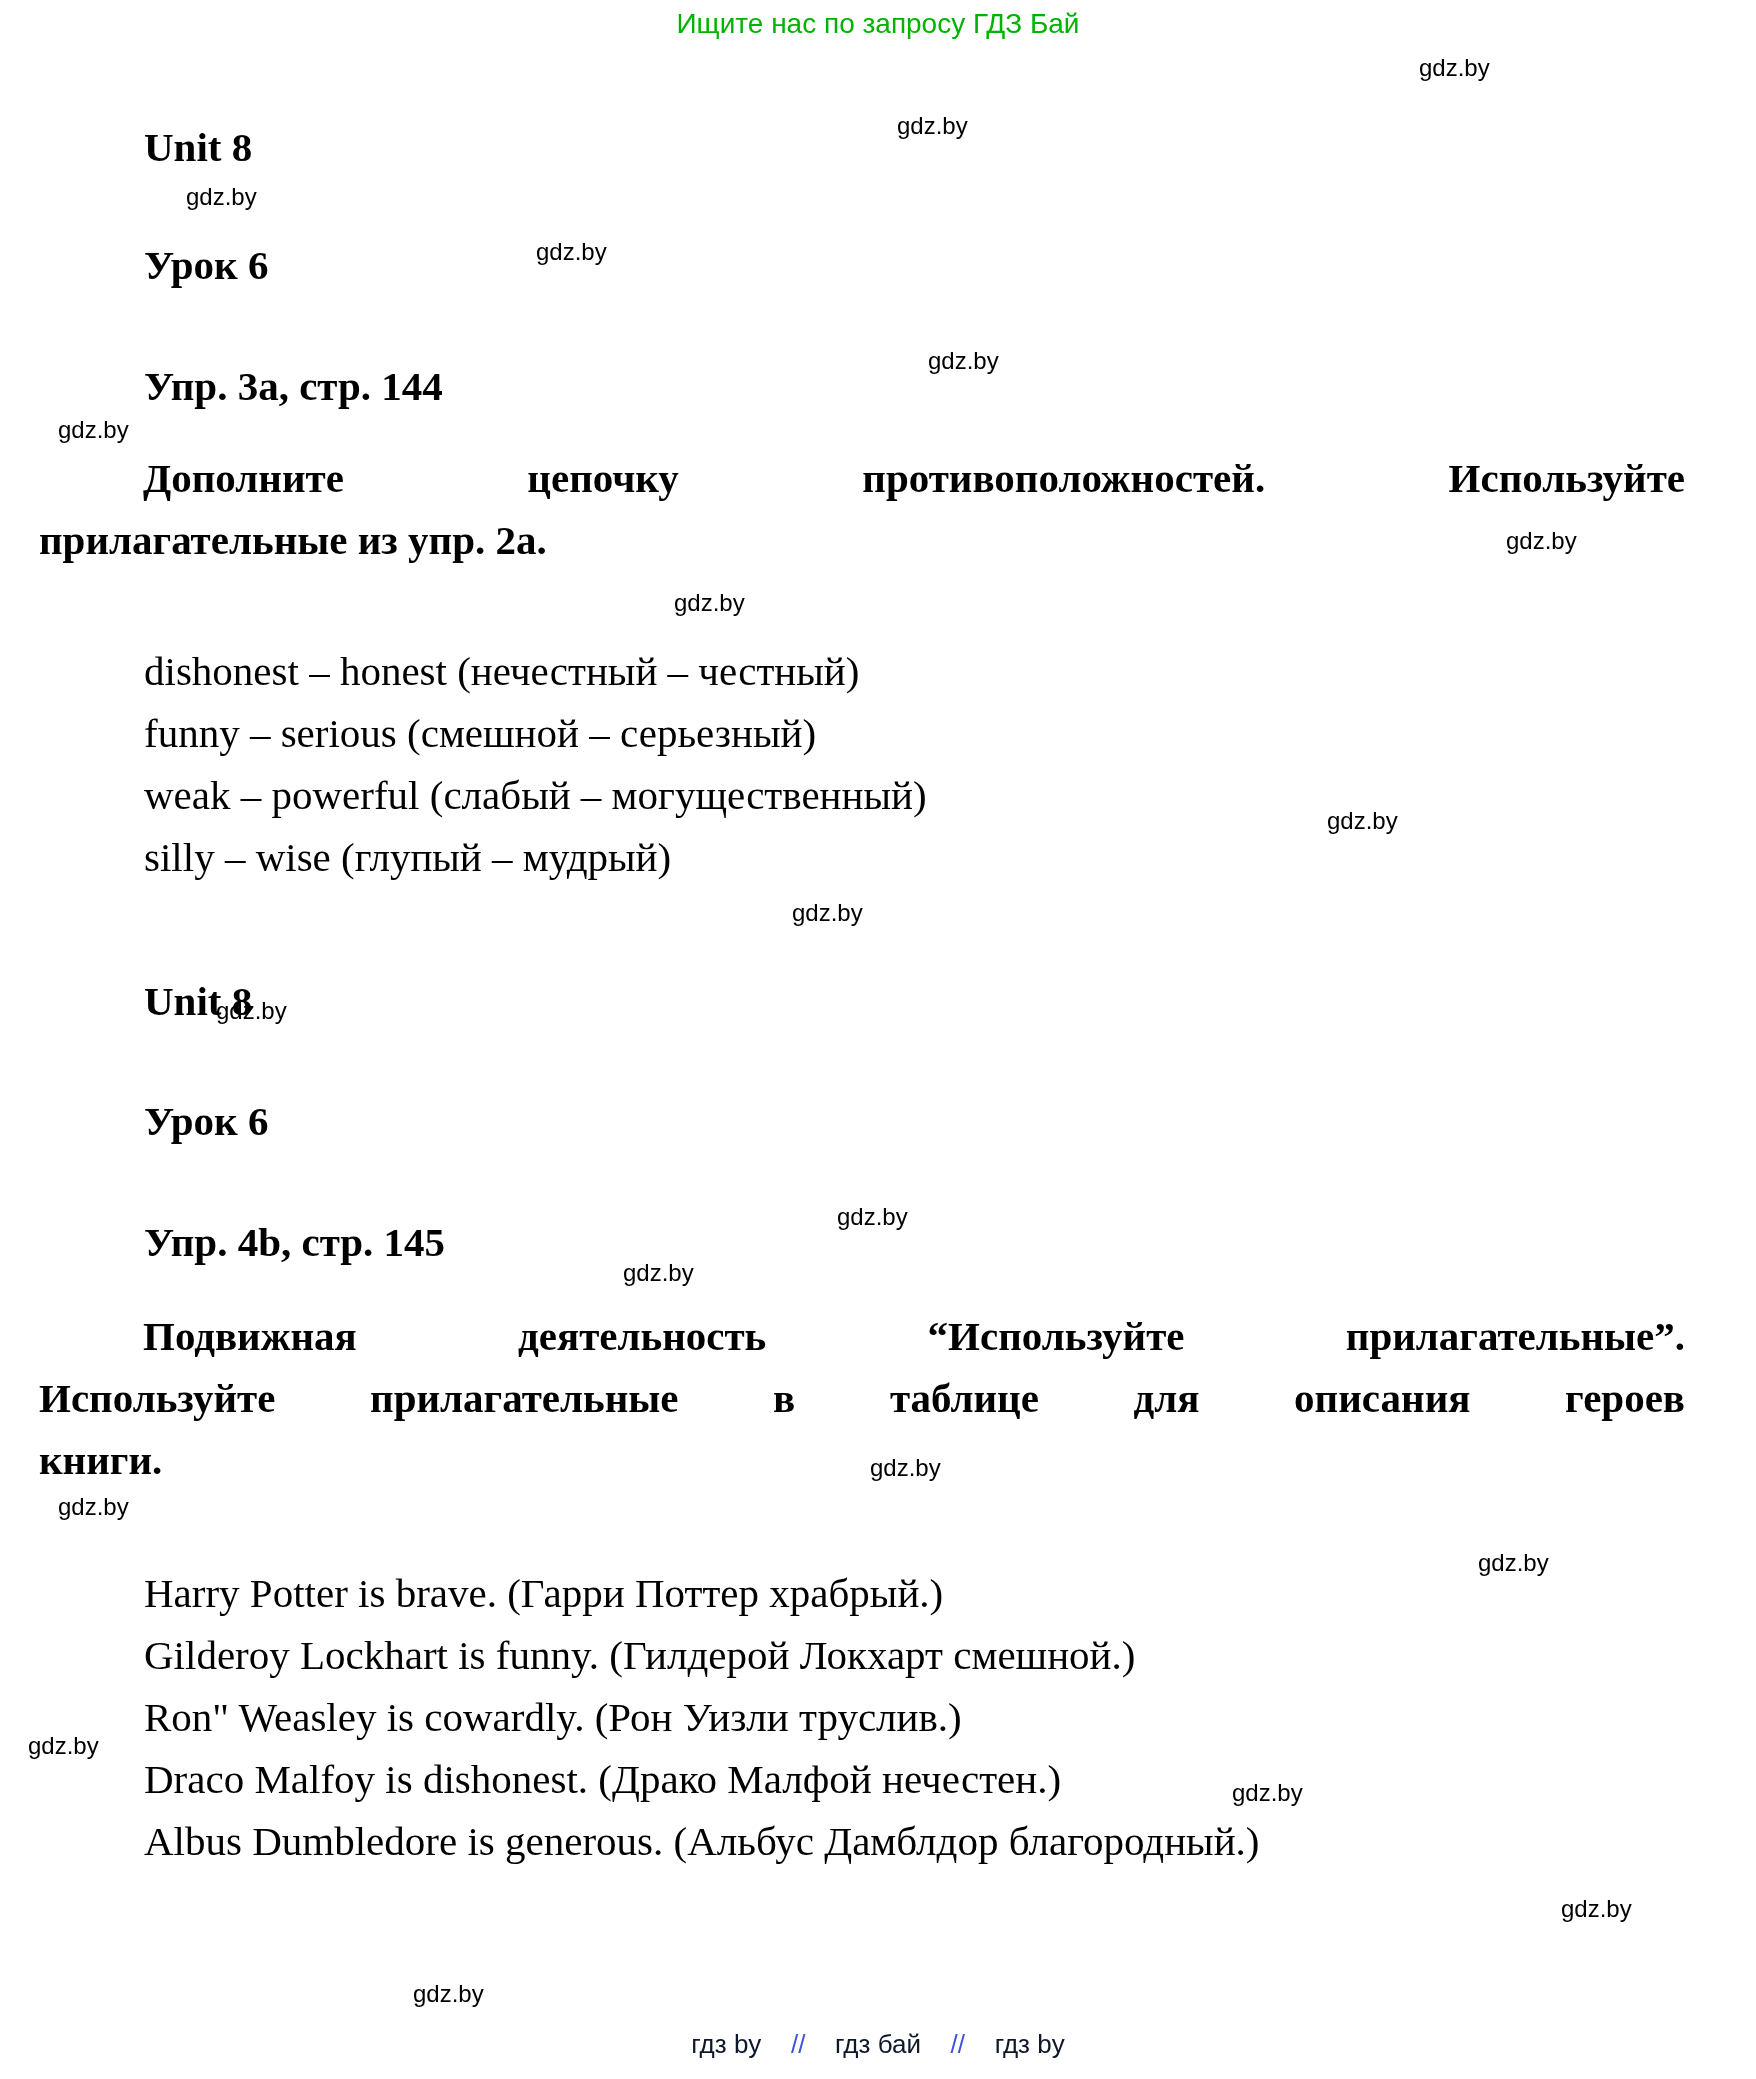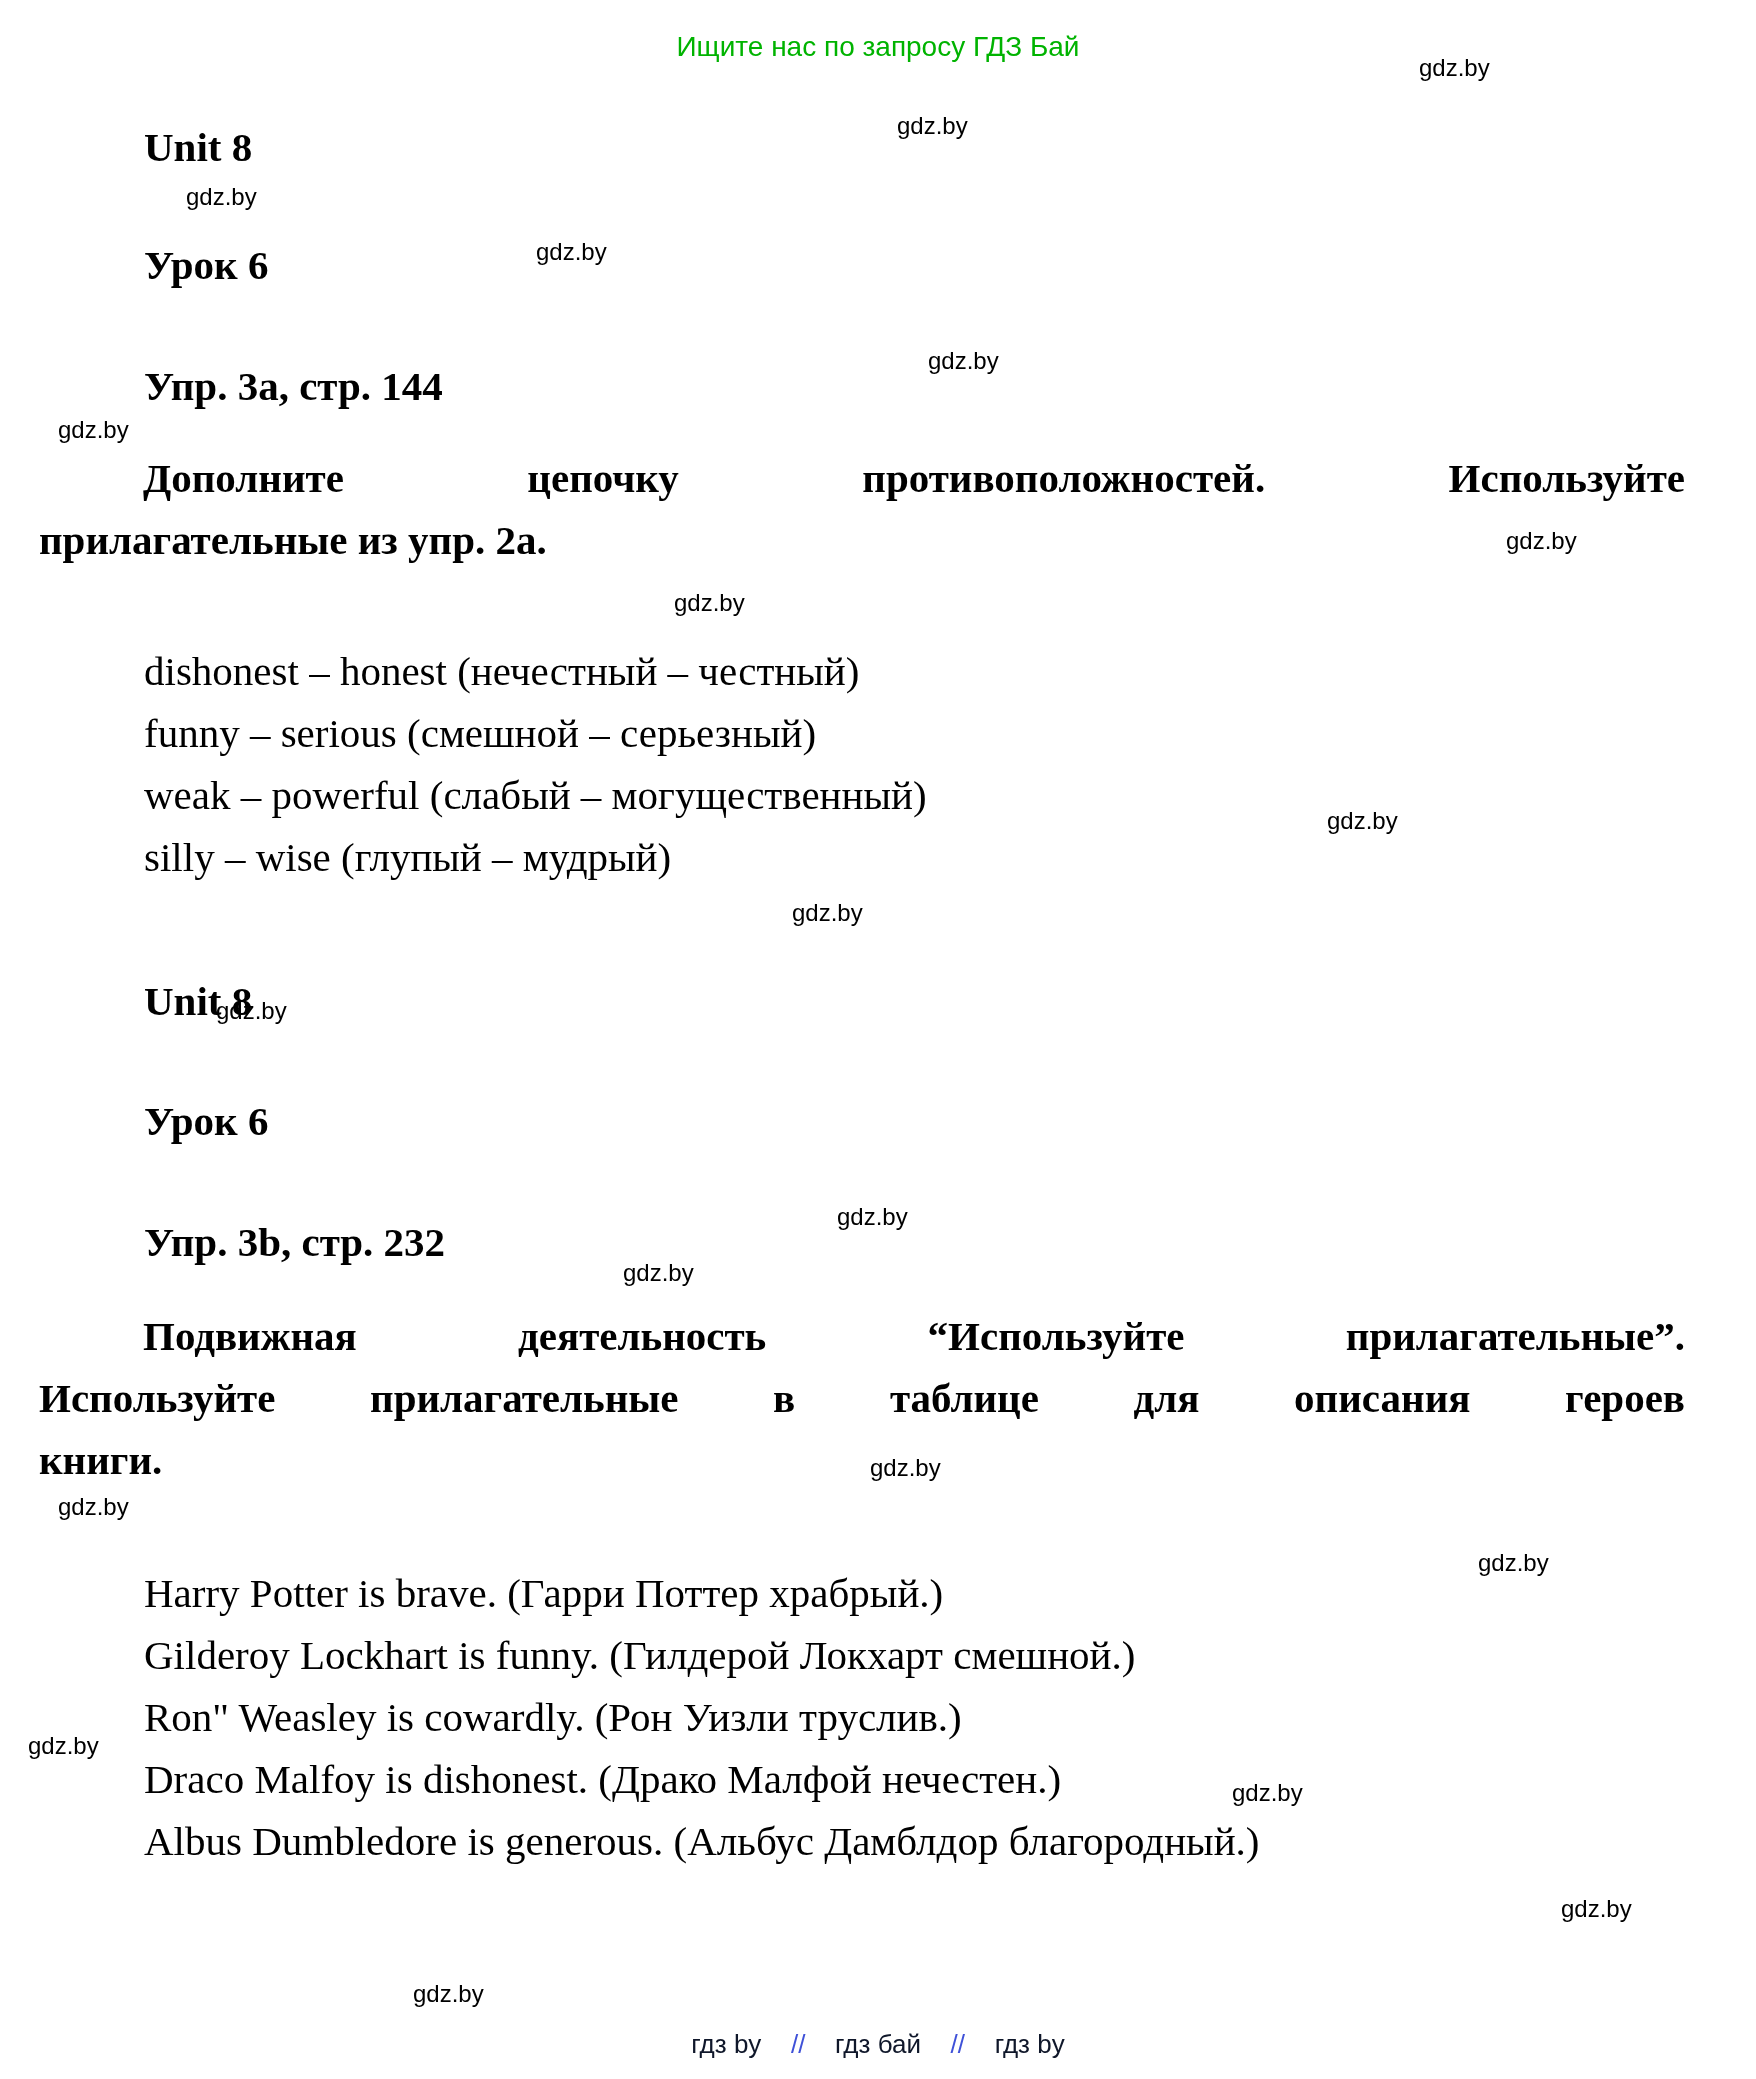--- a/index.html
+++ b/index.html
@@ -13,21 +13,20 @@
     color: #000000;
     overflow: hidden;
   }
   .promo {
     position: absolute;
     top: 7.5px; left: 0; width: 100%;
     text-align: center;
     font-family: "Liberation Sans", sans-serif;
     font-size: 28px;
     color: #00b300;
-    margin-top: 23px;
   }
   .wm {
     position: absolute;
     font-family: Liberation Sans, sans-serif;
     font-size: 24px;
     color: #000000;
     white-space: nowrap;
     text-align: center;
   }
   .h {
@@ -105,21 +104,21 @@
 
   <div class="list" style="top:640px">
     <div class="answer">dishonest – honest (нечестный – честный)</div>
     <div class="answer">funny – serious (смешной – серьезный)</div>
     <div class="answer">weak – powerful (слабый – могущественный)</div>
     <div class="answer">silly – wise (глупый – мудрый)</div>
   </div>
 
   <div class="h" style="top:943px">Unit 8</div>
   <div class="h" style="top:1063px">Урок 6</div>
-  <div class="h" style="top:1184px">Упр. 3b, стр. 232</div>
+  <div class="h" style="top:1184px">Упр. 4b, стр. 145</div>
 
   <div class="para" style="top:1305px">
     <div class="pline first just">Подвижная деятельность “Используйте прилагательные”.</div>
     <div class="pline just">Используйте прилагательные в таблице для описания героев</div>
     <div class="pline">книги.</div>
   </div>
 
   <div class="list" style="top:1562px">
     <div class="answer">Harry Potter is brave. (Гарри Поттер храбрый.)</div>
     <div class="answer">Gilderoy Lockhart is funny. (Гилдерой Локхарт смешной.)</div>

